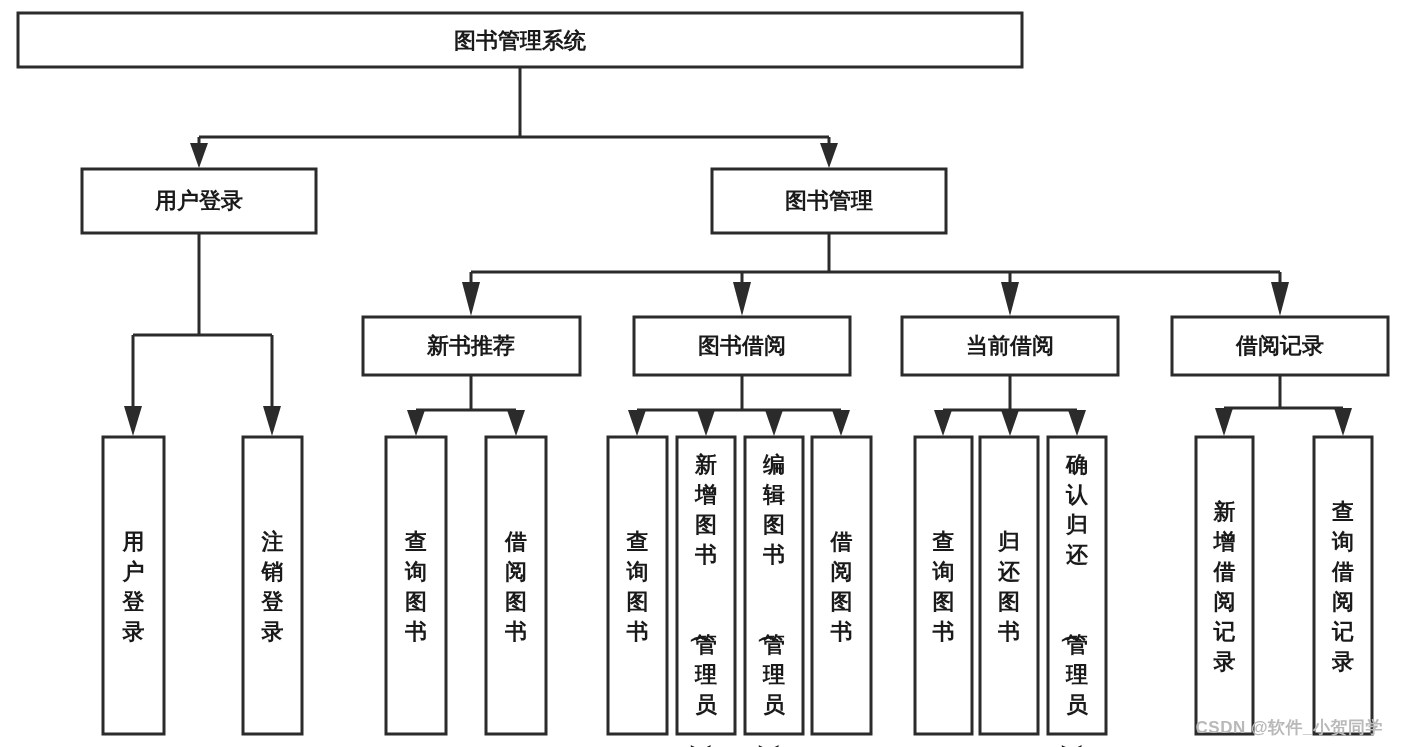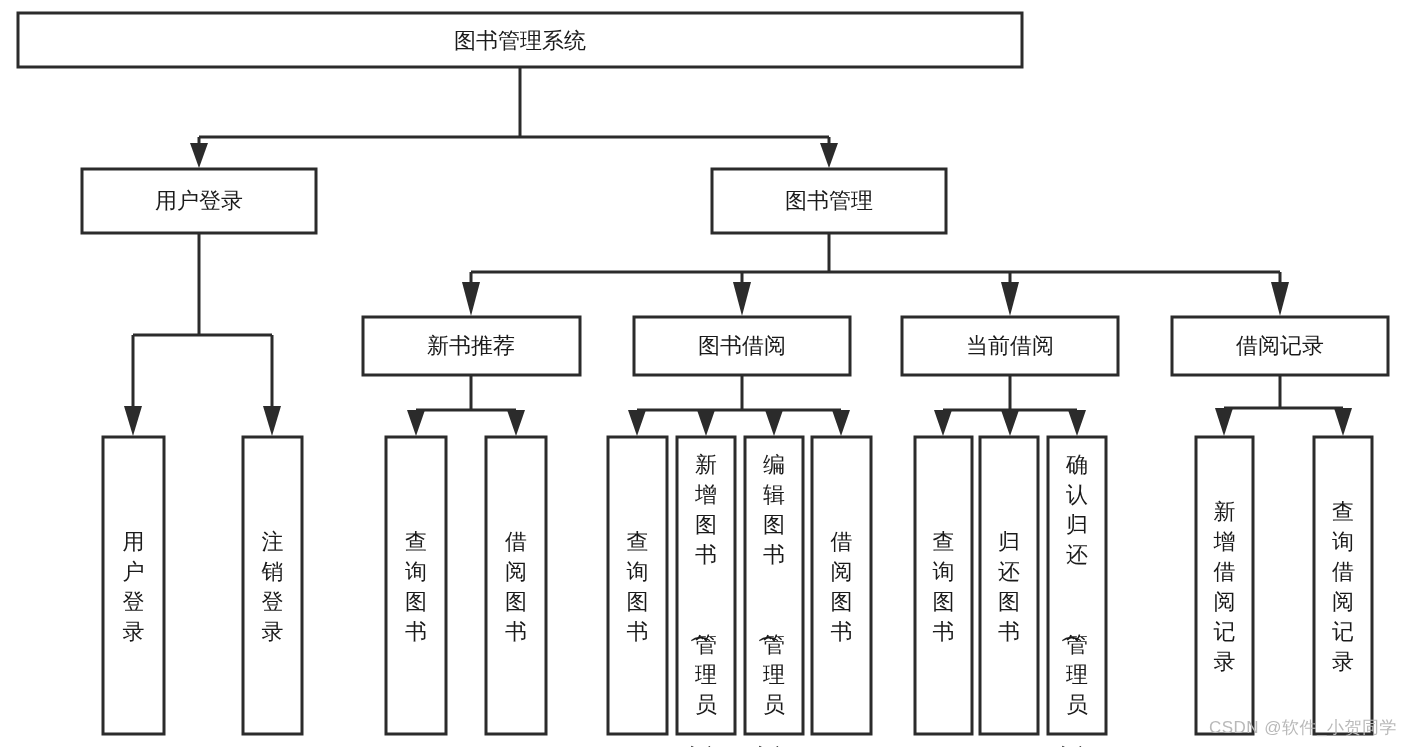--- a/index.html
+++ b/index.html
@@ -11,20 +11,21 @@
     width: 1405px;
     height: 747px;
     font-family: "Liberation Sans", "DejaVu Sans", sans-serif;
     overflow: hidden;
     position: relative;
   }
   #diagram-root {
     position: relative;
     width: 1405px;
     height: 747px;
+    font-weight: bold;
   }
   svg.diagram-svg {
     position: absolute;
     left: 0;
     top: 0;
     width: 1405px;
     height: 747px;
   }
   .node-box {
     fill: #ffffff;
@@ -49,21 +50,21 @@
     dominant-baseline: middle;
   }
   .node-label-v {
     font-family: "Liberation Sans", "DejaVu Sans", sans-serif;
     font-size: 22px;
     fill: #1a1a1a;
     text-anchor: middle;
   }
   .watermark {
     position: absolute;
-    right: 8px;
+    right: 22px;
     bottom: 8px;
     font-family: "Liberation Sans", "DejaVu Sans", sans-serif;
     font-size: 17px;
     color: #b9b9b9;
     letter-spacing: 0.5px;
     white-space: nowrap;
     pointer-events: none;
   }
 </style>
 </head>

